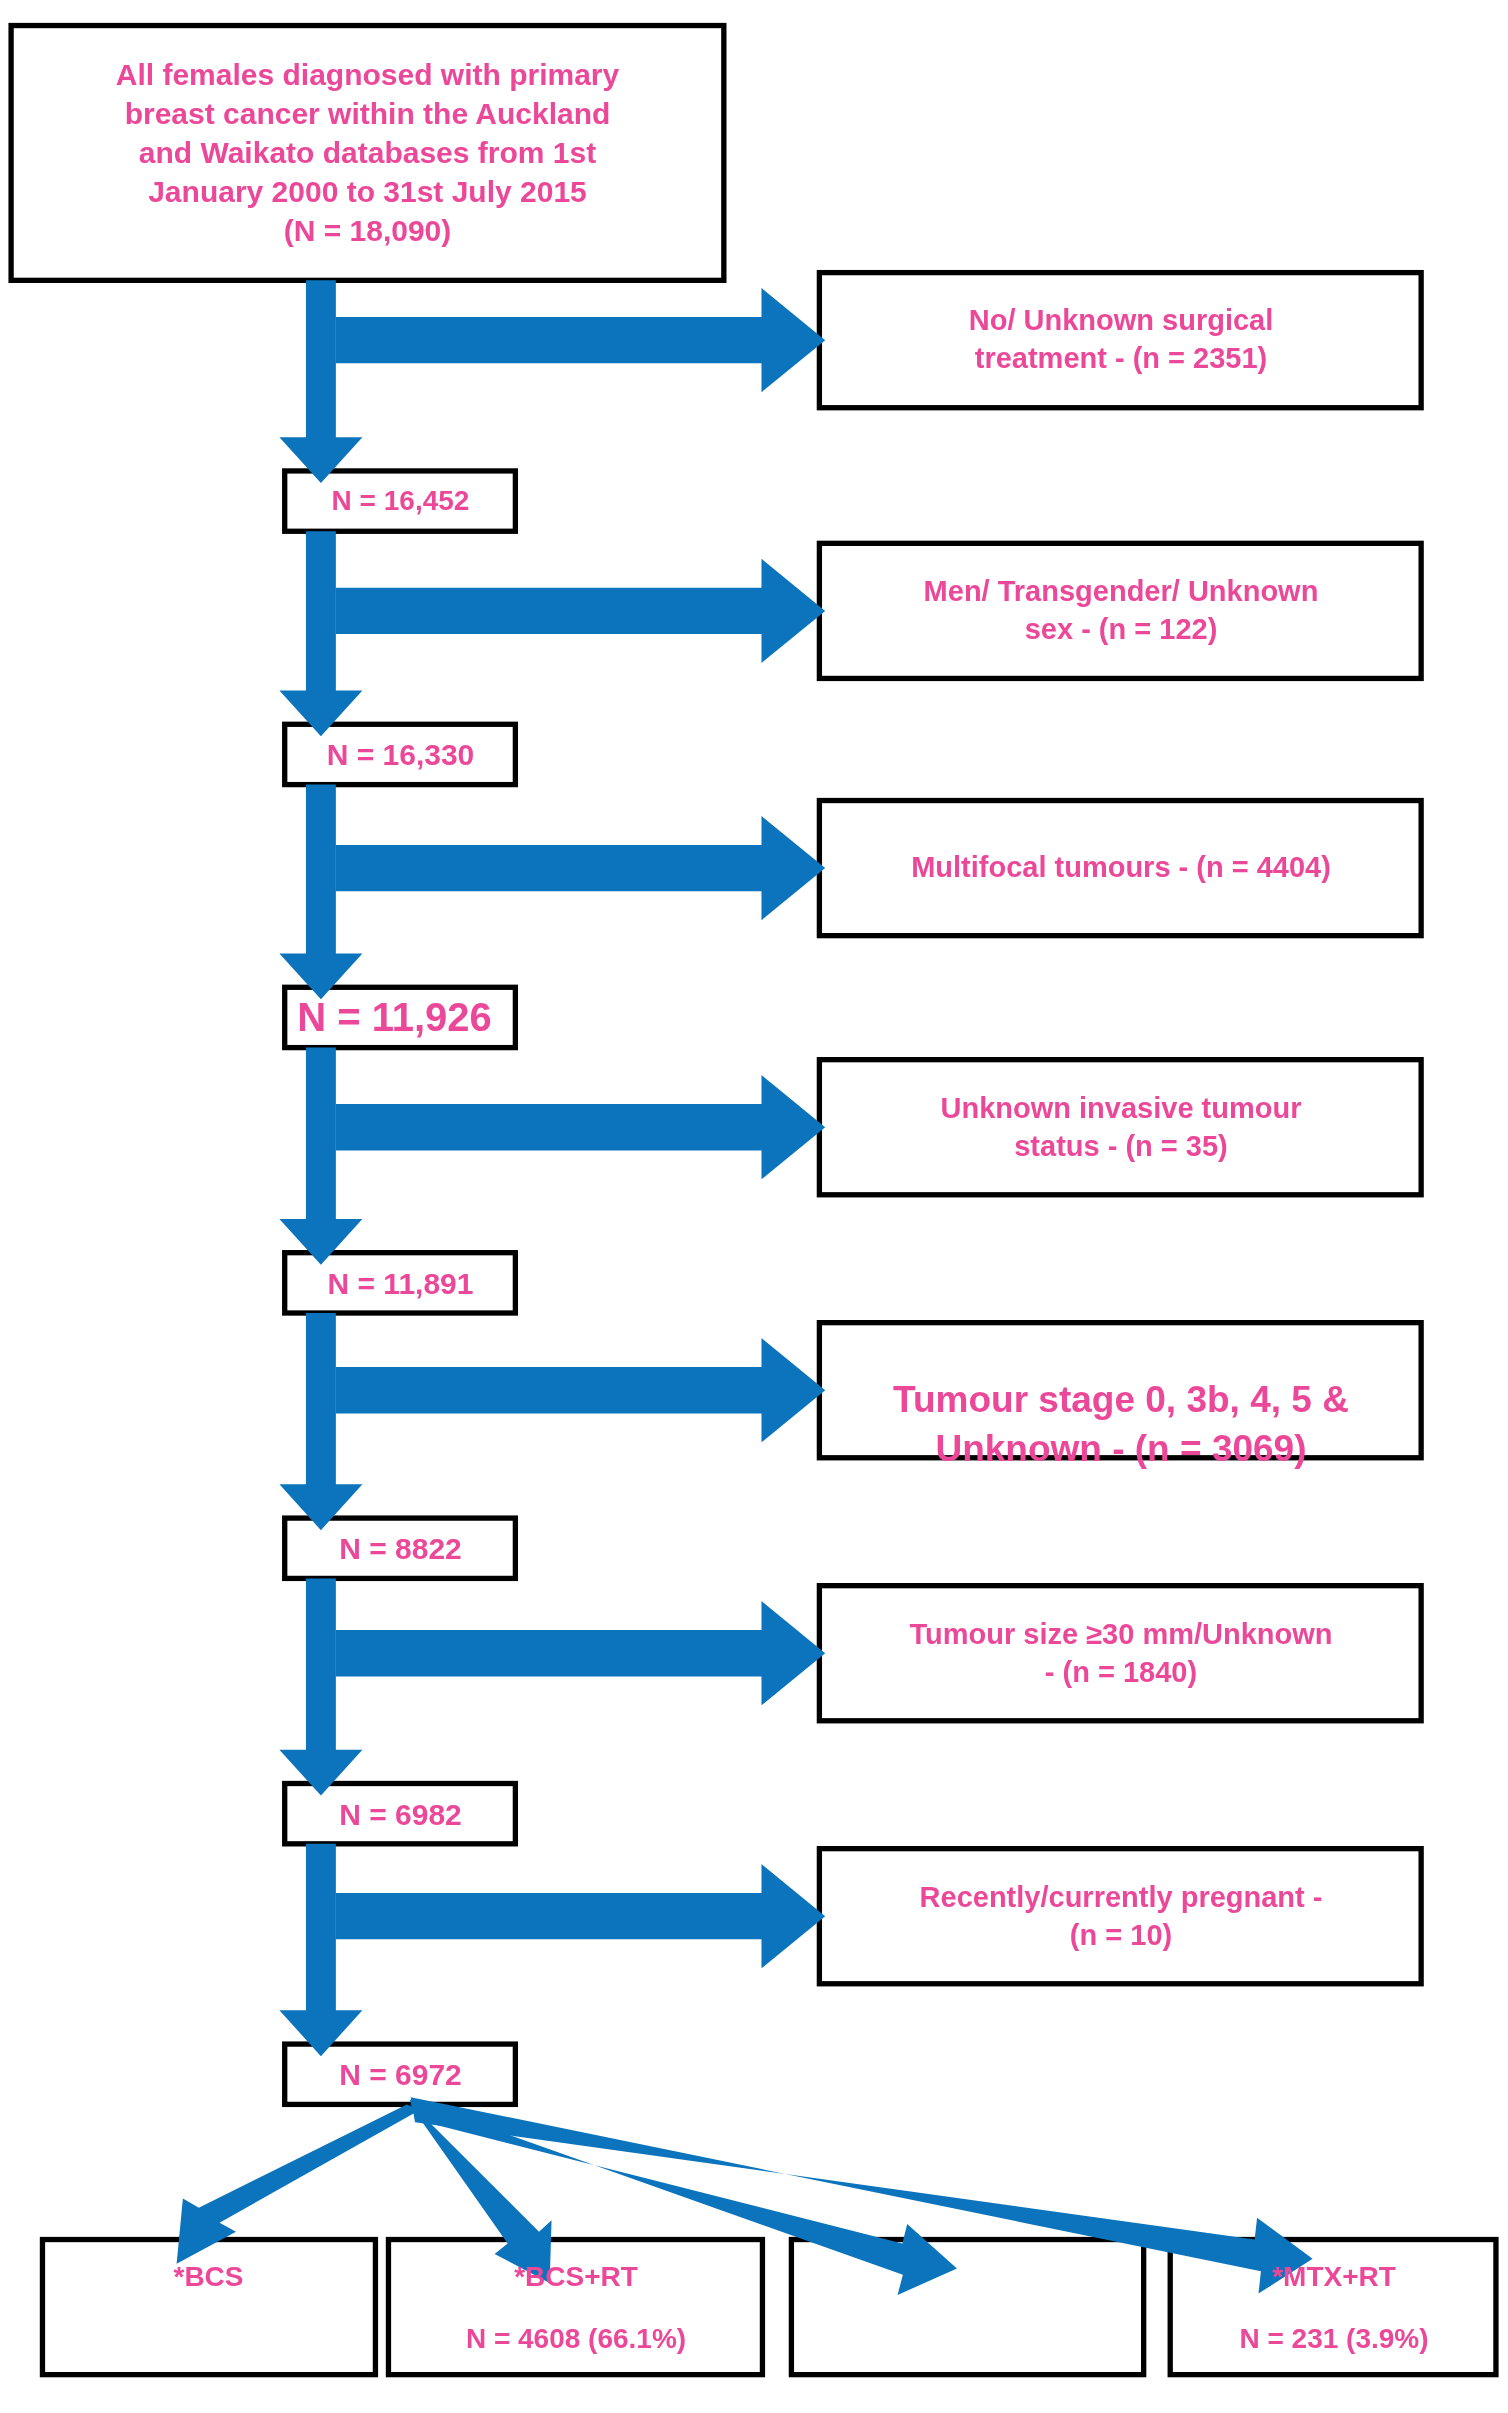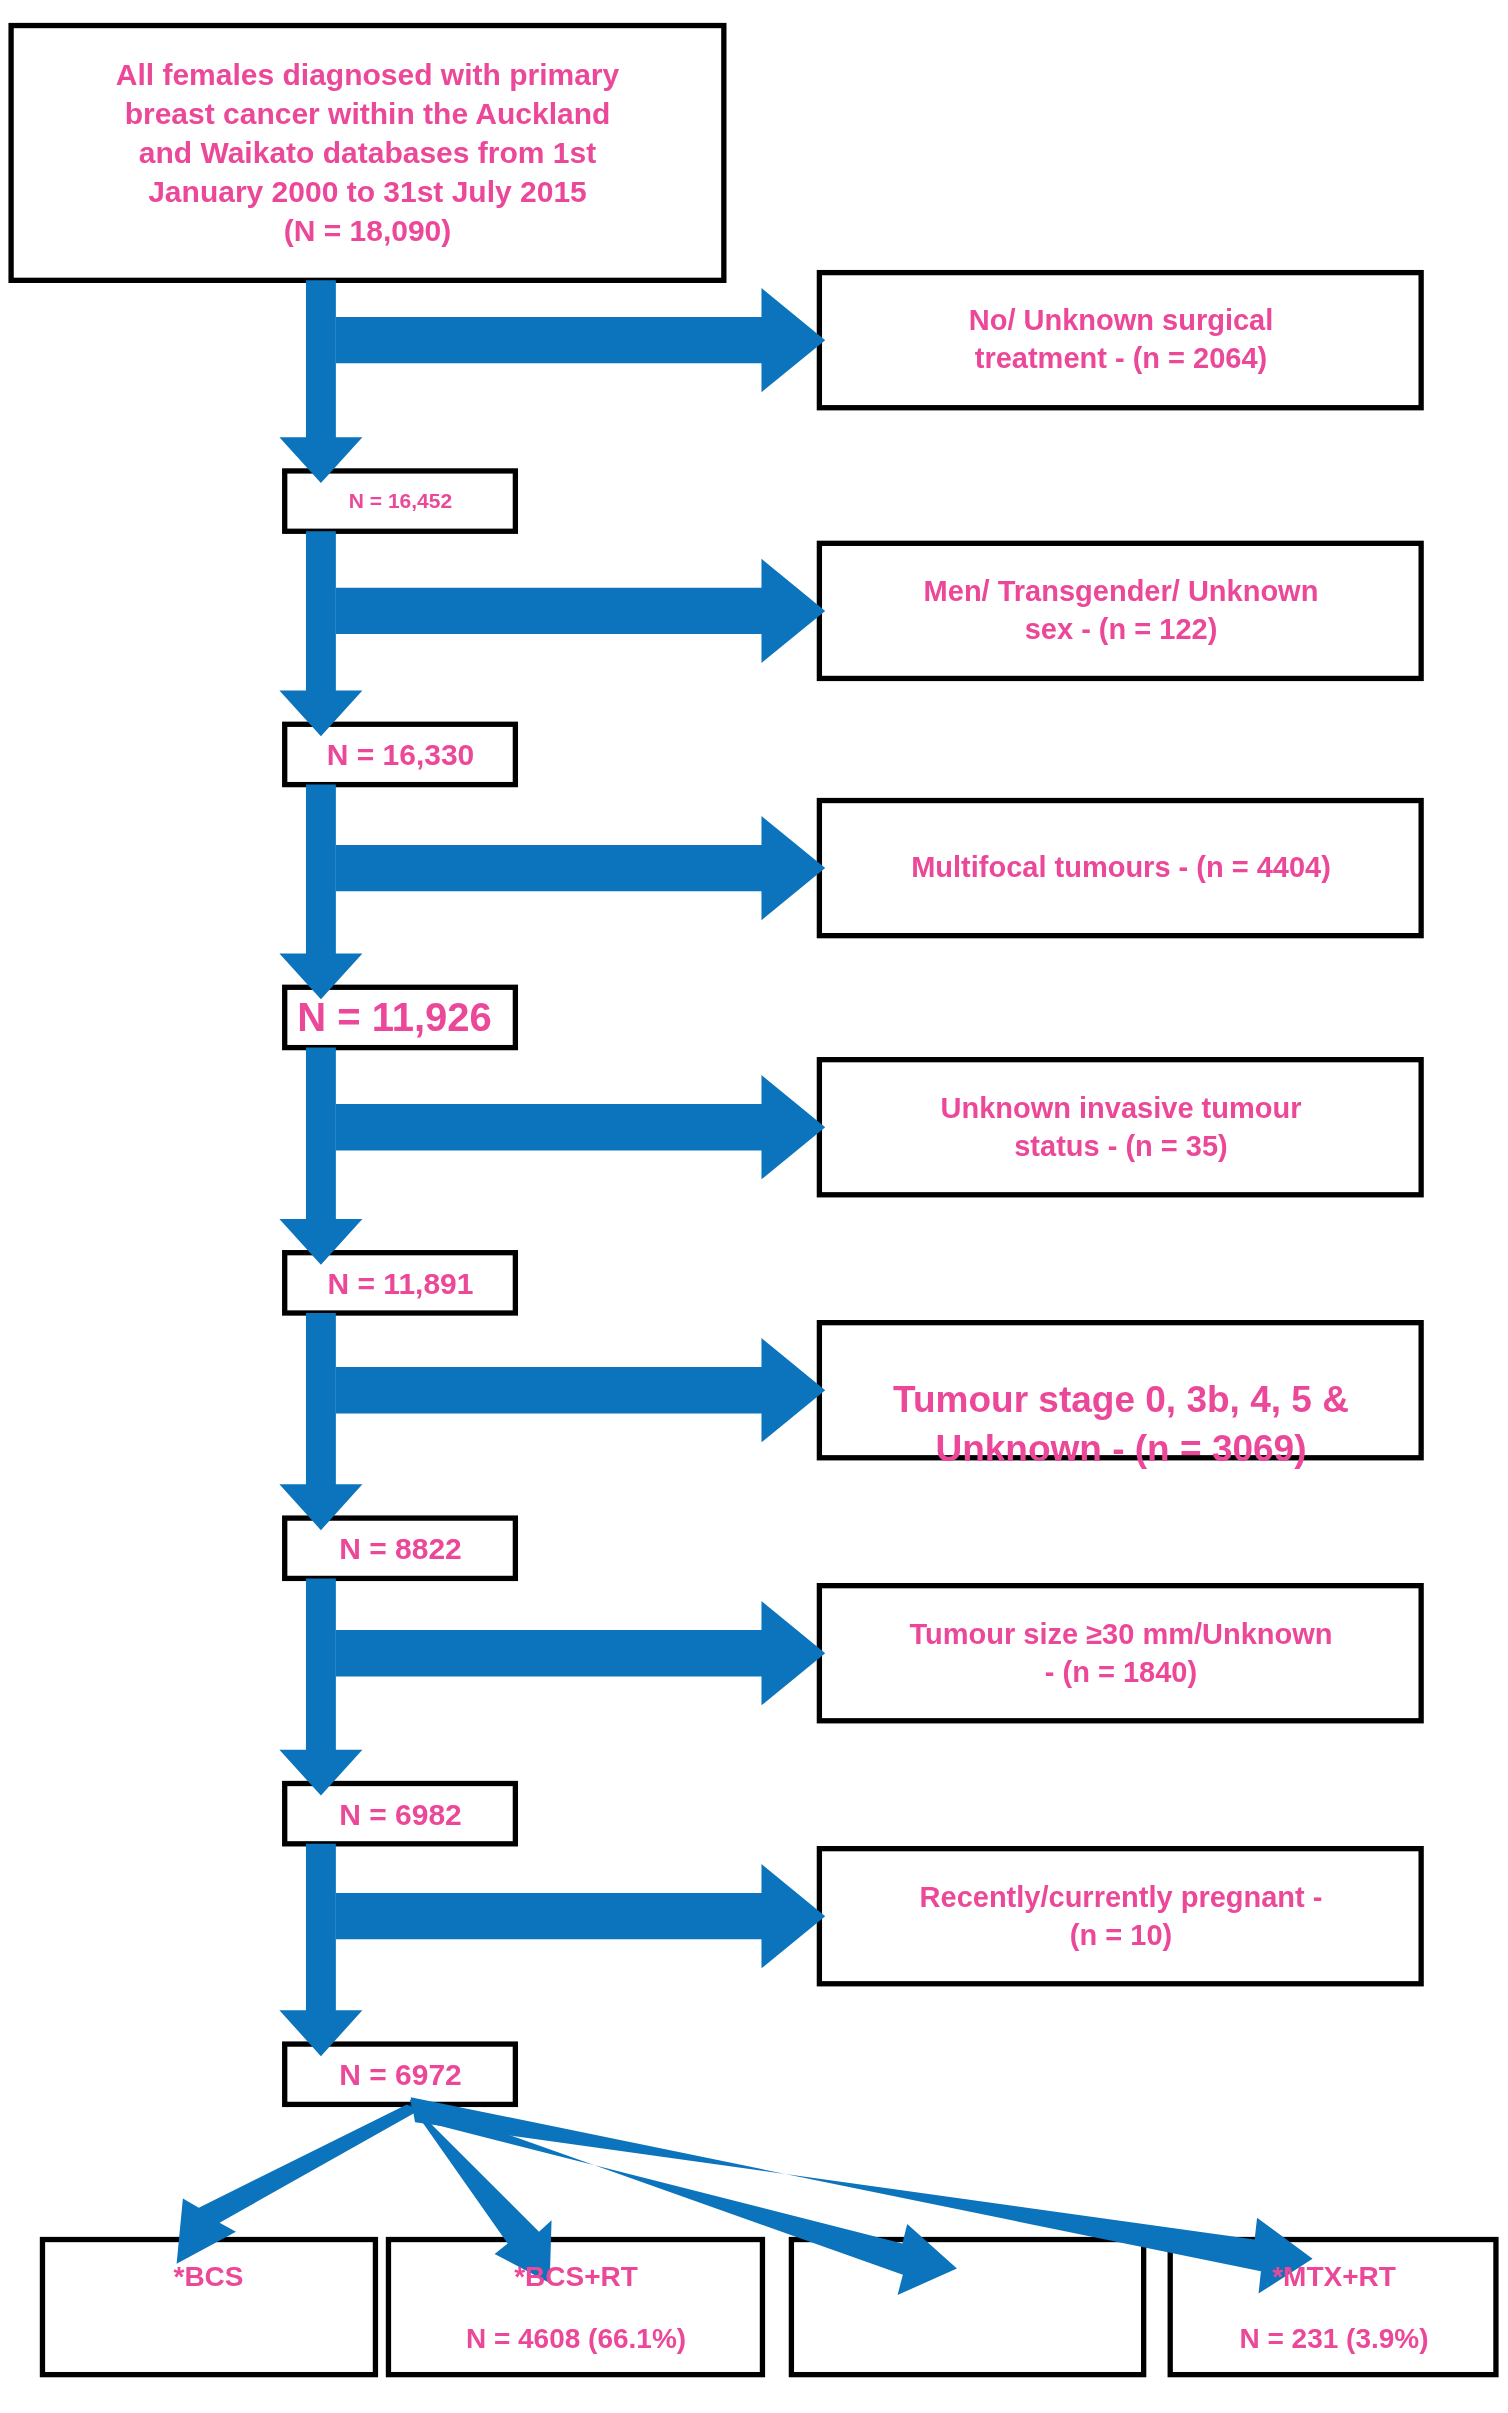--- a/index.html
+++ b/index.html
@@ -85,30 +85,30 @@
       <path d="M851,4345 L860,4397 L2600,4640 L2605,4595 L2720,4680 L2608,4752 L2613,4706 Z"></path>
     </g>
   </svg>
 
   <div class="boxtext" style="left:11px; top:25px; width:713px; height:255px; font-size:30px;">All females diagnosed with primary
 breast cancer within the Auckland
 and Waikato databases from 1st
 January 2000 to 31st July 2015
 (N = 18,090)</div>
 
-  <div class="boxtext" style="left:285px; top:471px;  width:231px; height:60px; font-size:21px;">N = 16,452</div>
+  <div class="boxtext" style="left:285px; top:471px;  width:231px; height:60px; font-size:28px;">N = 16,452</div>
   <div class="boxtext" style="left:285px; top:724px; width:231px; height:60px; font-size:30px;">N = 16,330</div>
   <div class="boxtext" style="left:279px; top:987px; width:231px; height:60px; font-size:40px;">N = 11,926</div>
   <div class="boxtext" style="left:285px; top:1253px; width:231px; height:60px; font-size:30px;">N = 11,891</div>
   <div class="boxtext" style="left:285px; top:1518px; width:231px; height:60px; font-size:30px;">N = 8822</div>
   <div class="boxtext" style="left:285px; top:1784px; width:231px; height:60px; font-size:30px;">N = 6982</div>
   <div class="boxtext" style="left:285px; top:2044px; width:231px; height:60px; font-size:30px;">N = 6972</div>
 
   <div class="boxtext" style="left:820px; top:272px;  width:602px; height:135px; font-size:29px;">No/ Unknown surgical
-treatment - (n = 2064)</div>
+treatment - (n = 2351)</div>
   <div class="boxtext" style="left:820px; top:543px; width:602px; height:135px; font-size:29px;">Men/ Transgender/ Unknown
 sex - (n = 122)</div>
   <div class="boxtext" style="left:820px; top:800px; width:602px; height:135px; font-size:29px;">Multifocal tumours - (n = 4404)</div>
   <div class="boxtext" style="left:820px; top:1060px; width:602px; height:135px; font-size:29px;">Unknown invasive tumour
 status - (n = 35)</div>
   <div class="boxtext" style="left:820px; top:1357px; width:602px; height:135px; font-size:37px;">Tumour stage 0, 3b, 4, 5 &amp;
 Unknown - (n = 3069)</div>
   <div class="boxtext" style="left:820px; top:1586px; width:602px; height:135px; font-size:29px;">Tumour size ≥30 mm/Unknown
 - (n = 1840)</div>
   <div class="boxtext" style="left:820px; top:1849px; width:602px; height:135px; font-size:29px;">Recently/currently pregnant -

